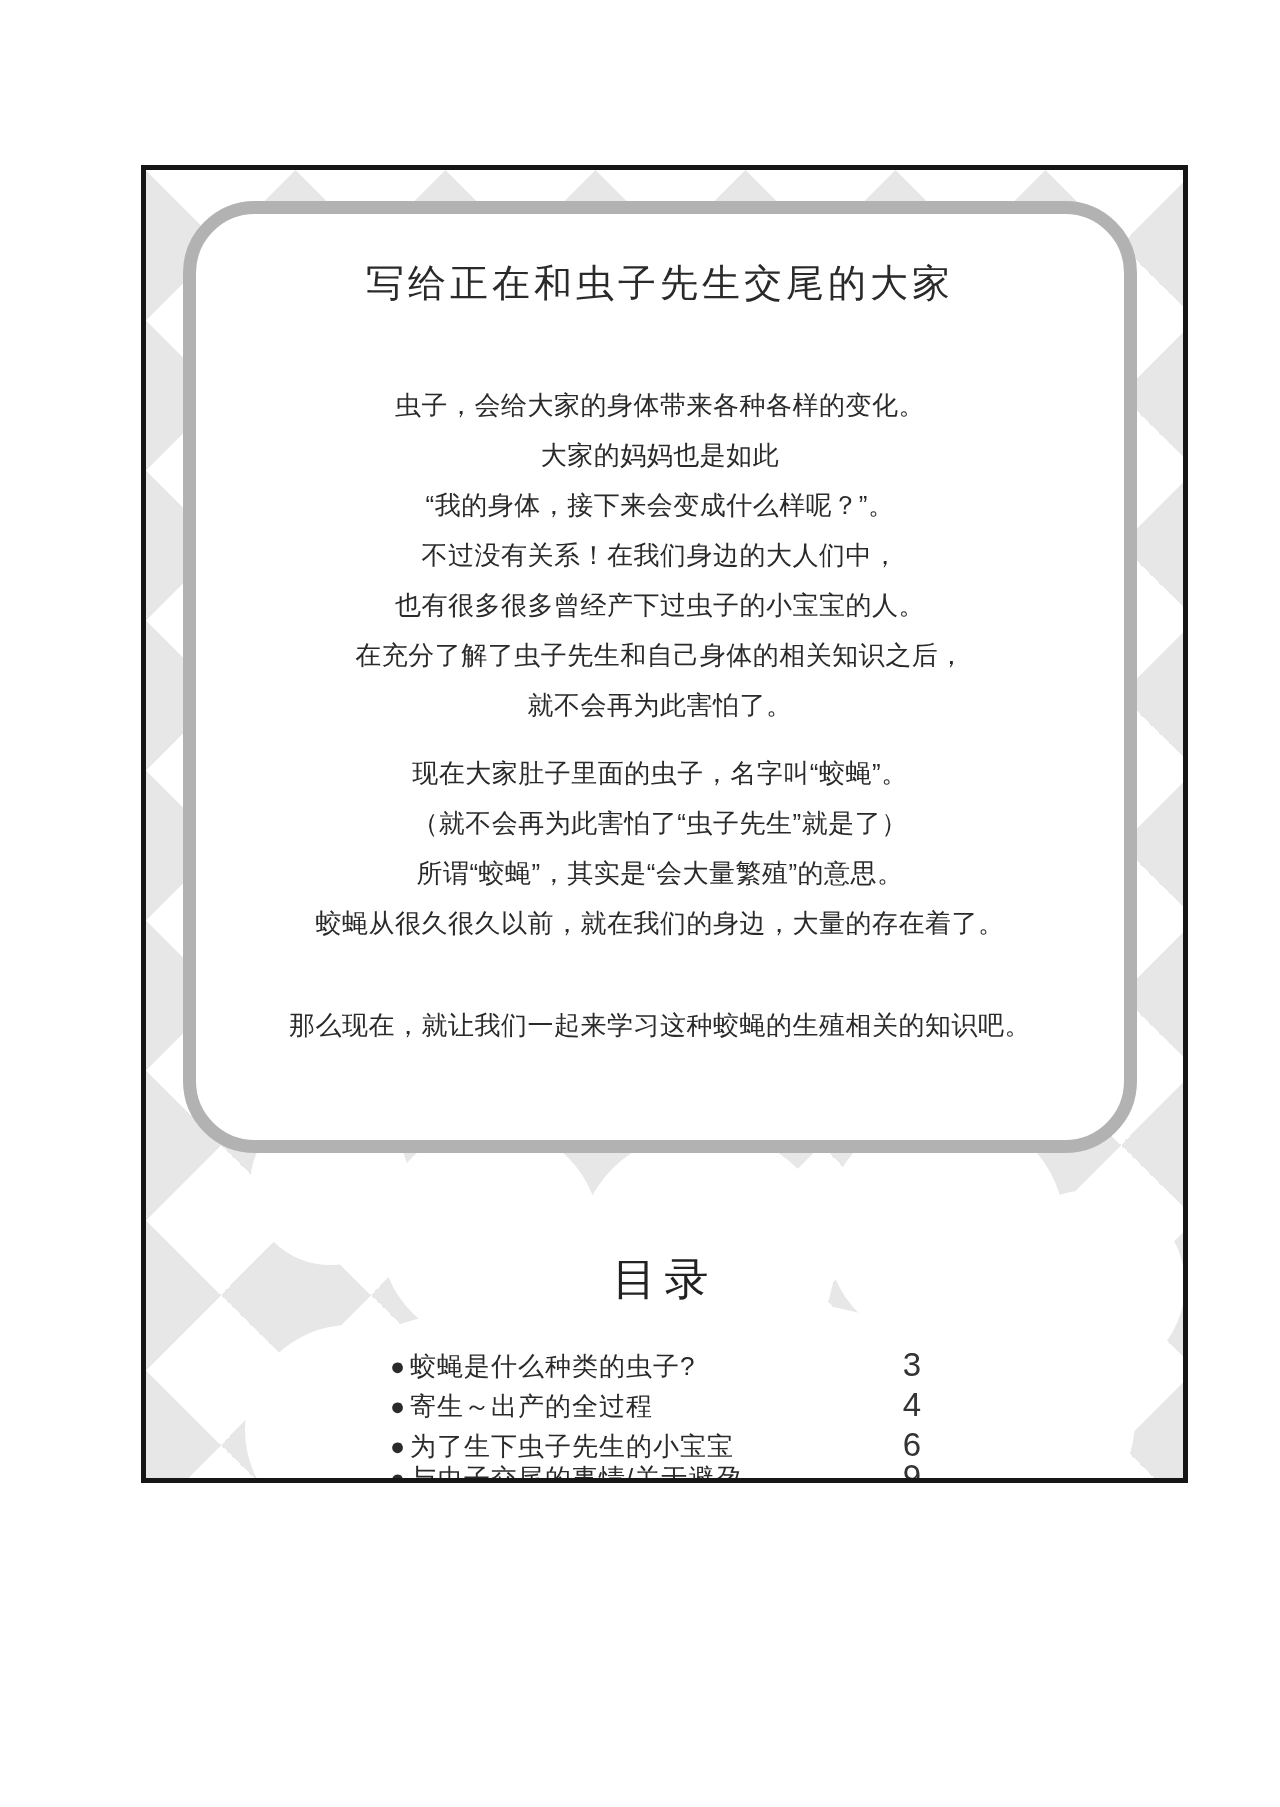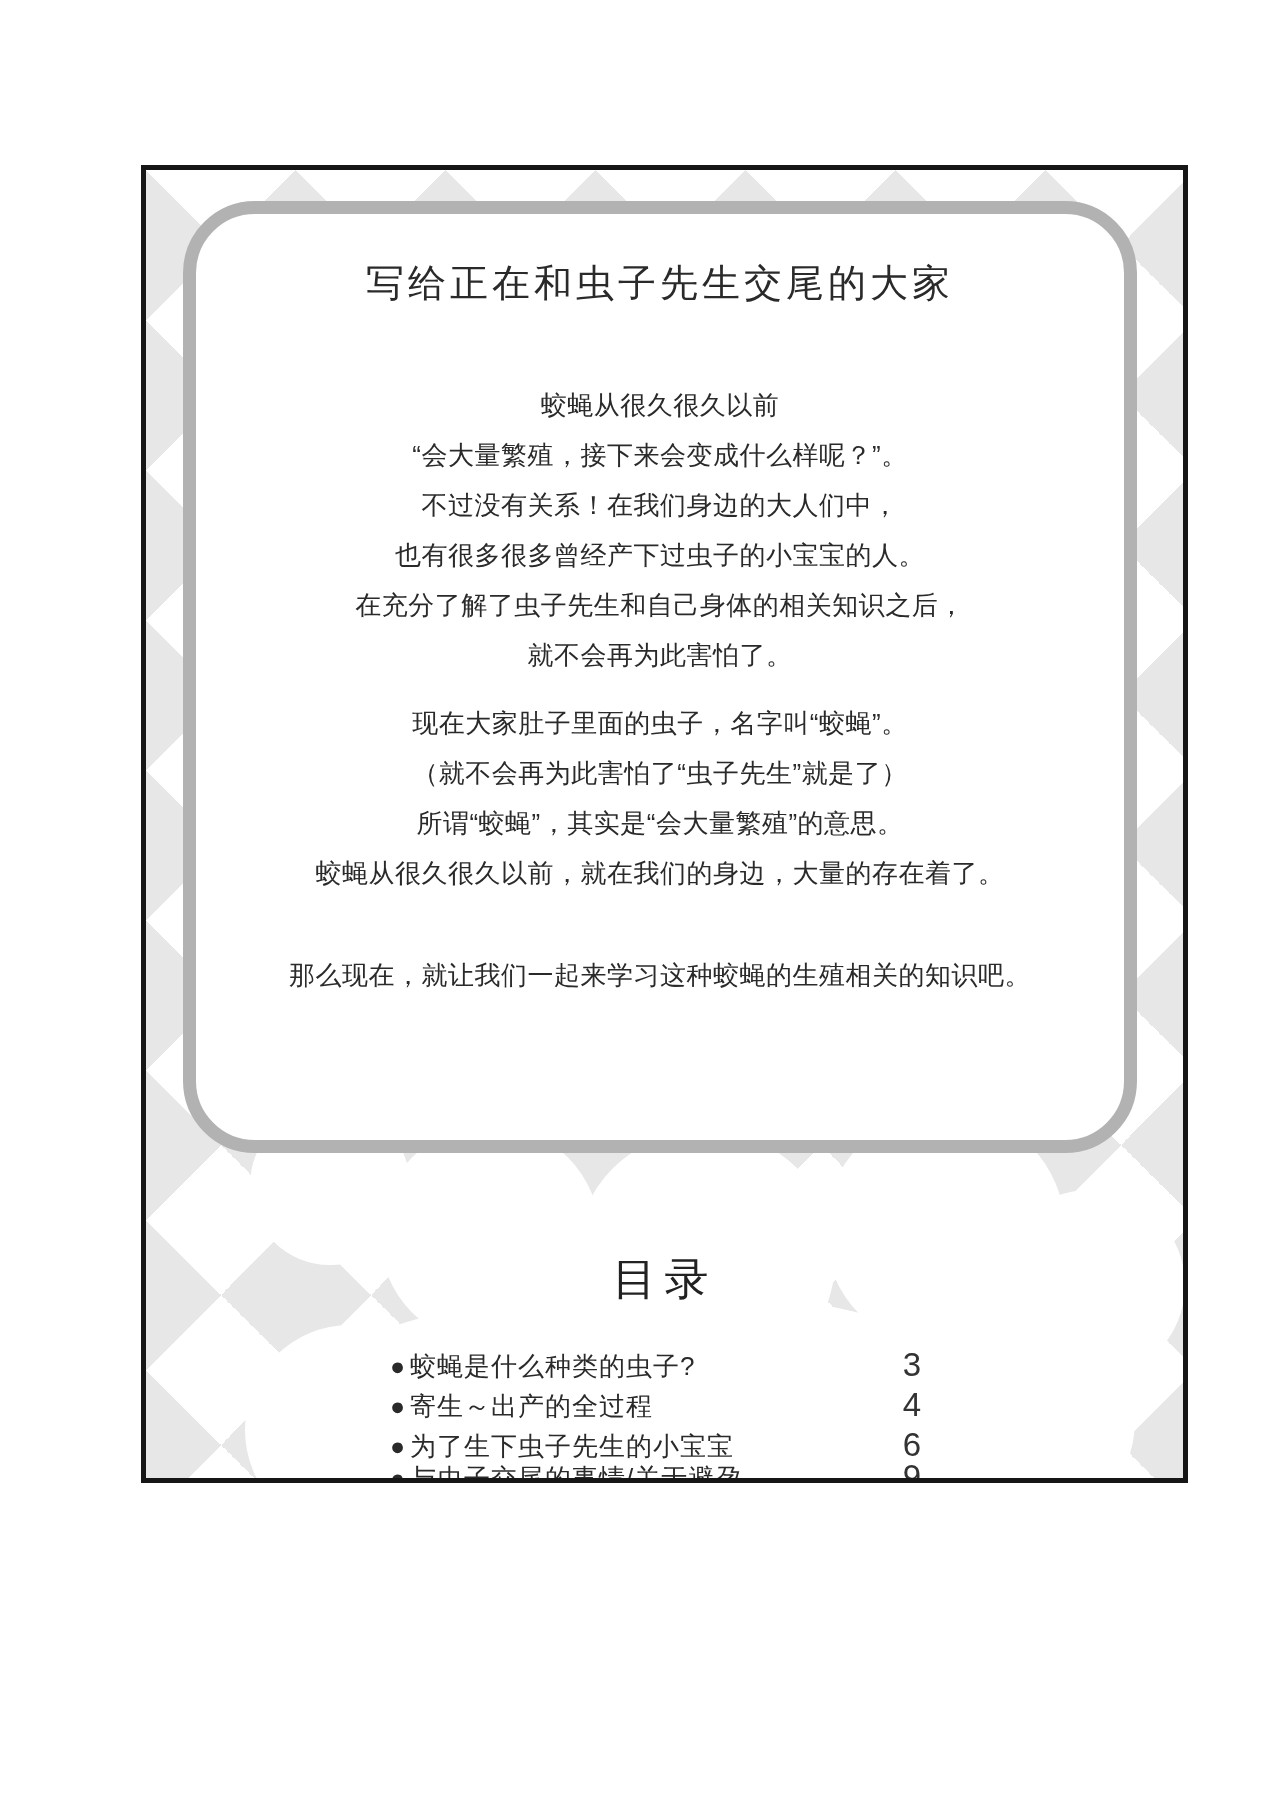--- a/index.html
+++ b/index.html
@@ -62,22 +62,23 @@
     <div class="blob b4"></div>
     <div class="blob b5"></div>
     <div class="blob b6"></div>
     <div class="blob b7"></div>
     <div class="blob b8"></div>
 
     <div class="card">
       <h1 class="title">写给正在和虫子先生交尾的大家</h1>
 
       <div class="para p1">
-        <div class="line">蛟蝇从很久很久以前</div>
-        <div class="line">“会大量繁殖，接下来会变成什么样呢？”。</div>
+        <div class="line">虫子，会给大家的身体带来各种各样的变化。</div>
+        <div class="line">大家的妈妈也是如此</div>
+        <div class="line">“我的身体，接下来会变成什么样呢？”。</div>
         <div class="line">不过没有关系！在我们身边的大人们中，</div>
         <div class="line">也有很多很多曾经产下过虫子的小宝宝的人。</div>
         <div class="line">在充分了解了虫子先生和自己身体的相关知识之后，</div>
         <div class="line">就不会再为此害怕了。</div>
       </div>
 
       <div class="para p2">
         <div class="line">现在大家肚子里面的虫子，名字叫“蛟蝇”。</div>
         <div class="line">（就不会再为此害怕了“虫子先生”就是了）</div>
         <div class="line">所谓“蛟蝇”，其实是“会大量繁殖”的意思。</div>

